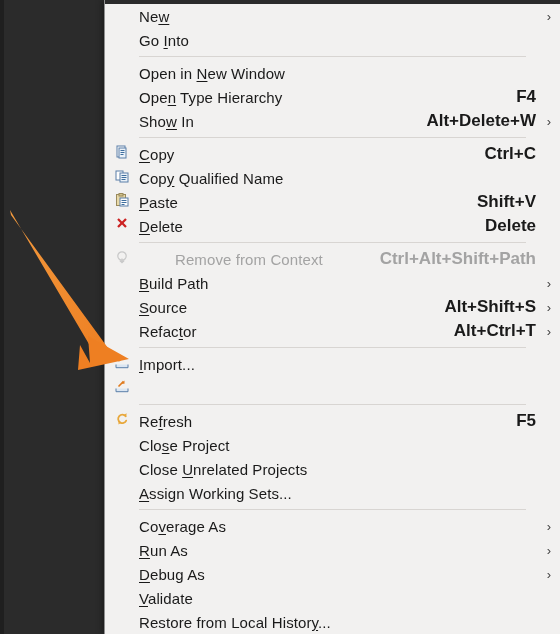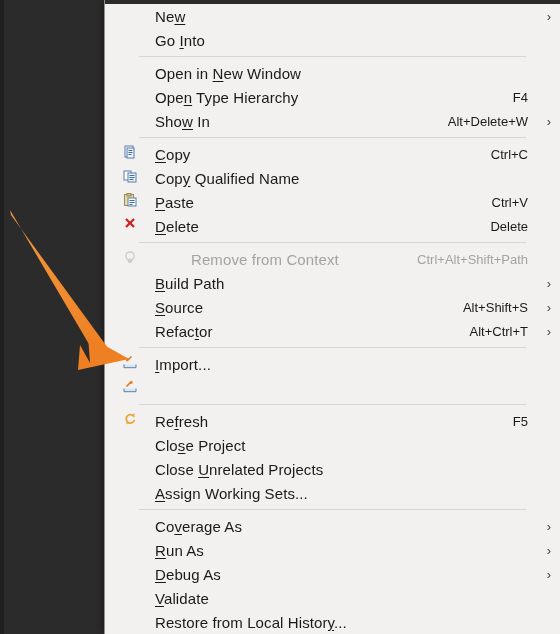--- a/index.html
+++ b/index.html
@@ -29,39 +29,39 @@
 
   .group{position:relative;}
   .sep{
     height:1px;margin:4px 34px 4px 34px;background:#d8d5d2;
   }
 
   .item{
     position:relative;
     height:24px;
     display:flex;align-items:center;
-    padding-left:8px;
+    padding-left:0;
     box-sizing:border-box;
     white-space:nowrap;
-    gap:8px;
   }
   .icon-cell{
     width:34px;min-width:34px;height:24px;
     display:flex;align-items:center;justify-content:center;
   }
   .label{
     font-size:15px;color:#1a1a1a;letter-spacing:.1px;
     flex:1;
   }
   .item.disabled .label{color:#a3a3a3;margin-left:36px;}
   .item.disabled .accel{color:#a3a3a3;}
   .accel{
-    font-size:13px;color:#1a1a1a;
+    font-size:17px;color:#1a1a1a;
     padding-right:6px;
     text-align:center;
+    font-weight:bold;
   }
   .chev{
     width:14px;min-width:14px;
     font-size:13px;color:#444;
     text-align:center;padding-right:4px;
   }
   .chev.empty{visibility:hidden;}
   .u{text-decoration:underline;text-underline-offset:2px;}
 
   
@@ -157,21 +157,21 @@
         <div class="item">
           <span class="icon-cell">
             <span class="ico"><svg width="16" height="16" viewBox="0 0 16 16">
                 <rect x="2.5" y="2.5" width="9" height="11" fill="#e8d9a8" stroke="#9a8a5c" stroke-width="1"></rect>
                 <rect x="5" y="1.5" width="4" height="2.5" fill="#cfc089" stroke="#9a8a5c" stroke-width="1"></rect>
                 <rect x="6" y="6" width="8" height="8" fill="#fdfdfd" stroke="#5a7fa8" stroke-width="1"></rect>
                 <path d="M7.5 8.5h5M7.5 10.5h5M7.5 12.5h3" stroke="#3f6e9e" stroke-width="1"></path>
               </svg></span>
           </span>
           <span class="label"><span class="u">P</span>aste</span>
-          <span class="accel">Ctrl+V</span>
+          <span class="accel">Shift+V</span>
           <span class="chev empty">›</span>
         </div>
         <div class="item">
           <span class="icon-cell">
             <span class="ico"><svg width="16" height="16" viewBox="0 0 16 16">
                 <path d="M3.2 3.8l1.6-1.6 3.2 3.2 3.2-3.2 1.6 1.6-3.2 3.2 3.2 3.2-1.6 1.6-3.2-3.2-3.2 3.2-1.6-1.6 3.2-3.2z" fill="#cc2222"></path>
               </svg></span>
           </span>
           <span class="label"><span class="u">D</span>elete</span>
           <span class="accel">Delete</span>

